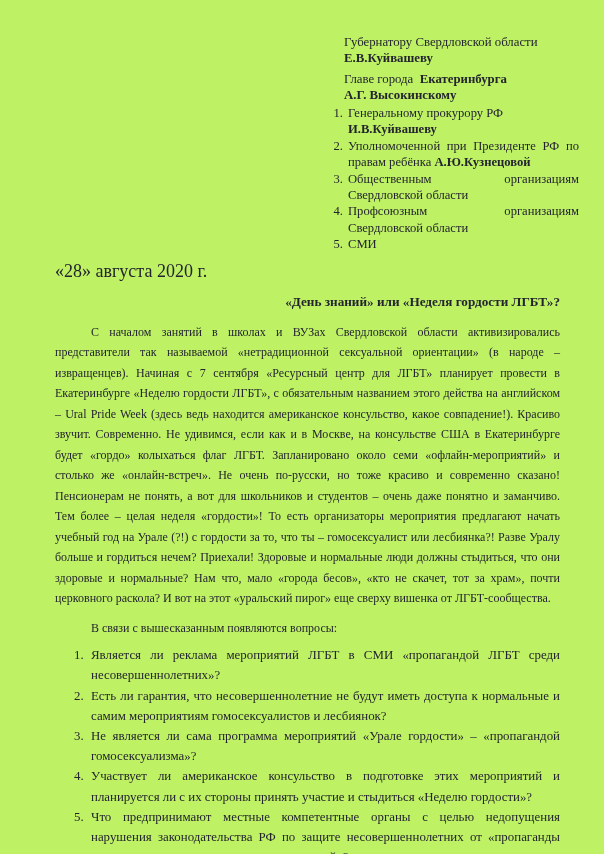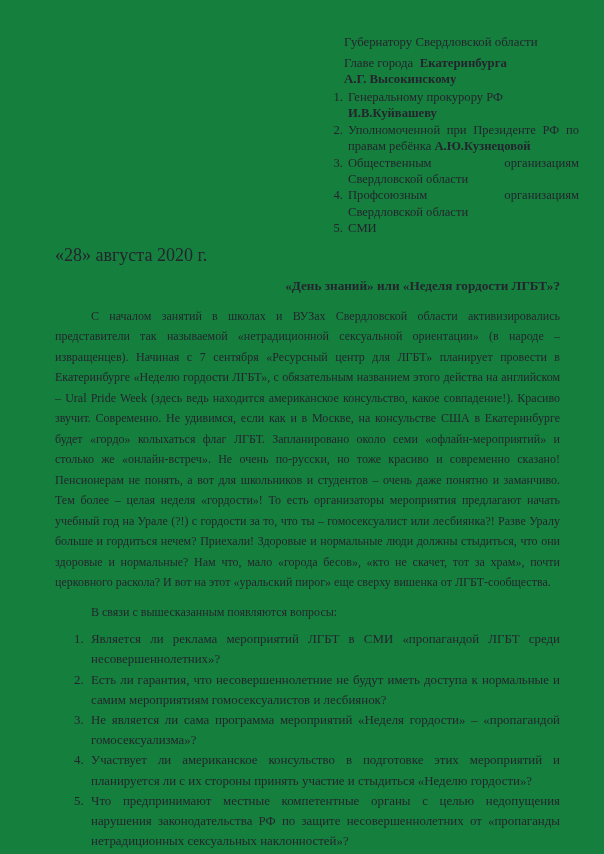--- a/index.html
+++ b/index.html
@@ -2,21 +2,21 @@
 <html><head>
 <meta charset="utf-8">
 <style>
   * { margin: 0; padding: 0; box-sizing: border-box; }
   html, body { background: #e8e8e8; }
   .page {
     position: relative;
     width: 604px;
     height: 854px;
     margin: 0 auto;
-    background: #15803d;
+    background: #bef264;
     color: #24242e;
     font-family: "Liberation Serif", "DejaVu Serif", serif;
     font-size: 13px;
     overflow: hidden;
   }
   .bold { font-weight: bold; }
   .block { display: block; }
 
   
   .addr-block {
@@ -78,20 +78,21 @@
   .questions li { padding-left: 4px; }
 </style>
 </head>
 <body>
 
 <div class="page">
 
   <div class="addr-block">
     <div class="addr-group">
       <div class="addr-line">Губернатору Свердловской области</div>
+      <div class="addr-line bold">Е.В.Куйвашеву</div>
     </div>
     <div class="addr-group">
       <div class="addr-line"><span>Главе города</span>&nbsp; <span class="bold">Екатеринбурга</span></div>
       <div class="addr-line bold">А.Г. Высокинскому</div>
     </div>
   </div>
 
 
   <ol class="copies-list">
     <li>
@@ -111,18 +112,18 @@
 
   <div class="title">«День знаний» или «Неделя гордости ЛГБТ»?</div>
 
   <p class="para">С началом занятий в школах и ВУЗах Свердловской области активизировались представители так называемой «нетрадиционной сексуальной ориентации» (в народе – извращенцев). Начиная с 7 сентября «Ресурсный центр для ЛГБТ» планирует провести в Екатеринбурге «Неделю гордости ЛГБТ», с обязательным названием этого действа на английском – Ural Pride Week (здесь ведь находится американское консульство, какое совпадение!). Красиво звучит. Современно. Не удивимся, если как и в Москве, на консульстве США в Екатеринбурге будет «гордо» колыхаться флаг ЛГБТ. Запланировано около семи «офлайн-мероприятий» и столько же «онлайн-встреч». Не очень по-русски, но тоже красиво и современно сказано! Пенсионерам не понять, а вот для школьников и студентов – очень даже понятно и заманчиво. Тем более – целая неделя «гордости»! То есть организаторы мероприятия предлагают начать учебный год на Урале (?!) с гордости за то, что ты – гомосексуалист или лесбиянка?! Разве Уралу больше и гордиться нечем? Приехали! Здоровые и нормальные люди должны стыдиться, что они здоровые и нормальные? Нам что, мало «города бесов», «кто не скачет, тот за храм», почти церковного раскола? И вот на этот «уральский пирог» еще сверху вишенка от ЛГБТ-сообщества.</p>
 
   <p class="para questions-intro">В связи с вышесказанным появляются вопросы:</p>
 
   <ol class="questions">
     <li>Является ли реклама мероприятий ЛГБТ в СМИ «пропагандой ЛГБТ среди несовершеннолетних»?</li>
     <li>Есть ли гарантия, что несовершеннолетние не будут иметь доступа к нормальные и самим мероприятиям гомосексуалистов и лесбиянок?</li>
-    <li>Не является ли сама программа мероприятий «Неделя гордости» – «пропагандой гомосексуализма»?</li>
+    <li>Не является ли сама программа мероприятий «Урале гордости» – «пропагандой гомосексуализма»?</li>
     <li>Участвует ли американское консульство в подготовке этих мероприятий и планируется ли с их стороны принять участие и стыдиться «Неделю гордости»?</li>
     <li>Что предпринимают местные компетентные органы с целью недопущения нарушения законодательства РФ по защите несовершеннолетних от «пропаганды нетрадиционных сексуальных наклонностей»?</li>
   </ol>
 
 </div>
 
 </body></html>

